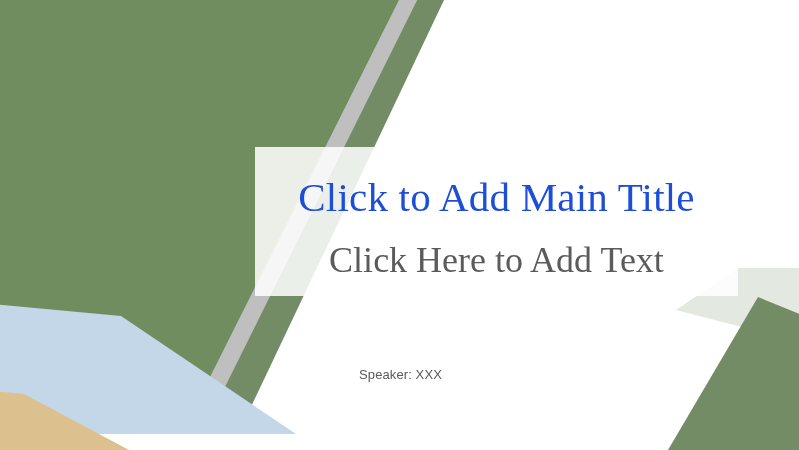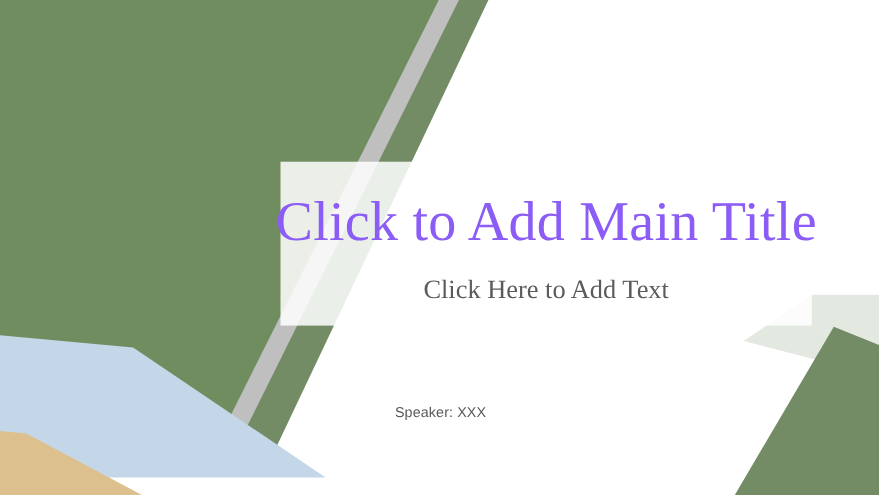--- a/index.html
+++ b/index.html
@@ -53,32 +53,32 @@
     width: 483px;
     height: 149px;
     display: flex;
     flex-direction: column;
     align-items: center;
     justify-content: flex-start;
     text-align: center;
   }
   #main-title {
     font-family: "Liberation Serif", "DejaVu Serif", serif;
-    font-size: 51px;
+    font-size: 41px;
     line-height: 1.0;
     letter-spacing: 0.2px;
-    color: #8b5cf6;
+    color: #1d4ed8;
     margin: 0;
     padding-top: 30px;
     white-space: nowrap;
     font-weight: normal;
   }
   #subtitle {
     font-family: "Liberation Serif", "DejaVu Serif", serif;
-    font-size: 24px;
+    font-size: 36px;
     line-height: 1.0;
     color: #5B5B5B;
     margin: 0;
     padding-top: 24px;
     white-space: nowrap;
     font-weight: normal;
   }
 
   
   #speaker-line {

